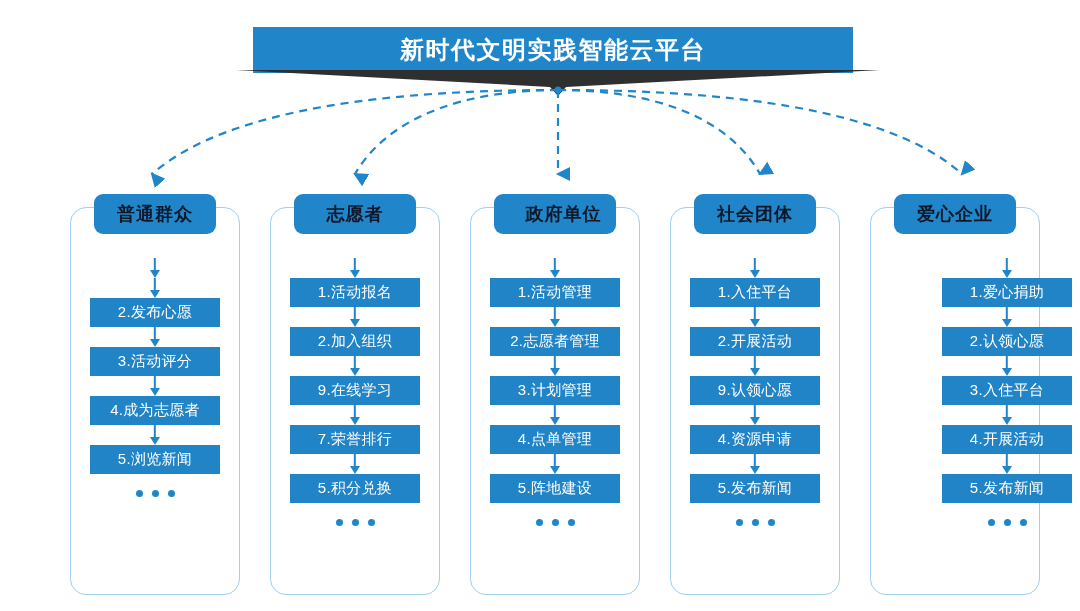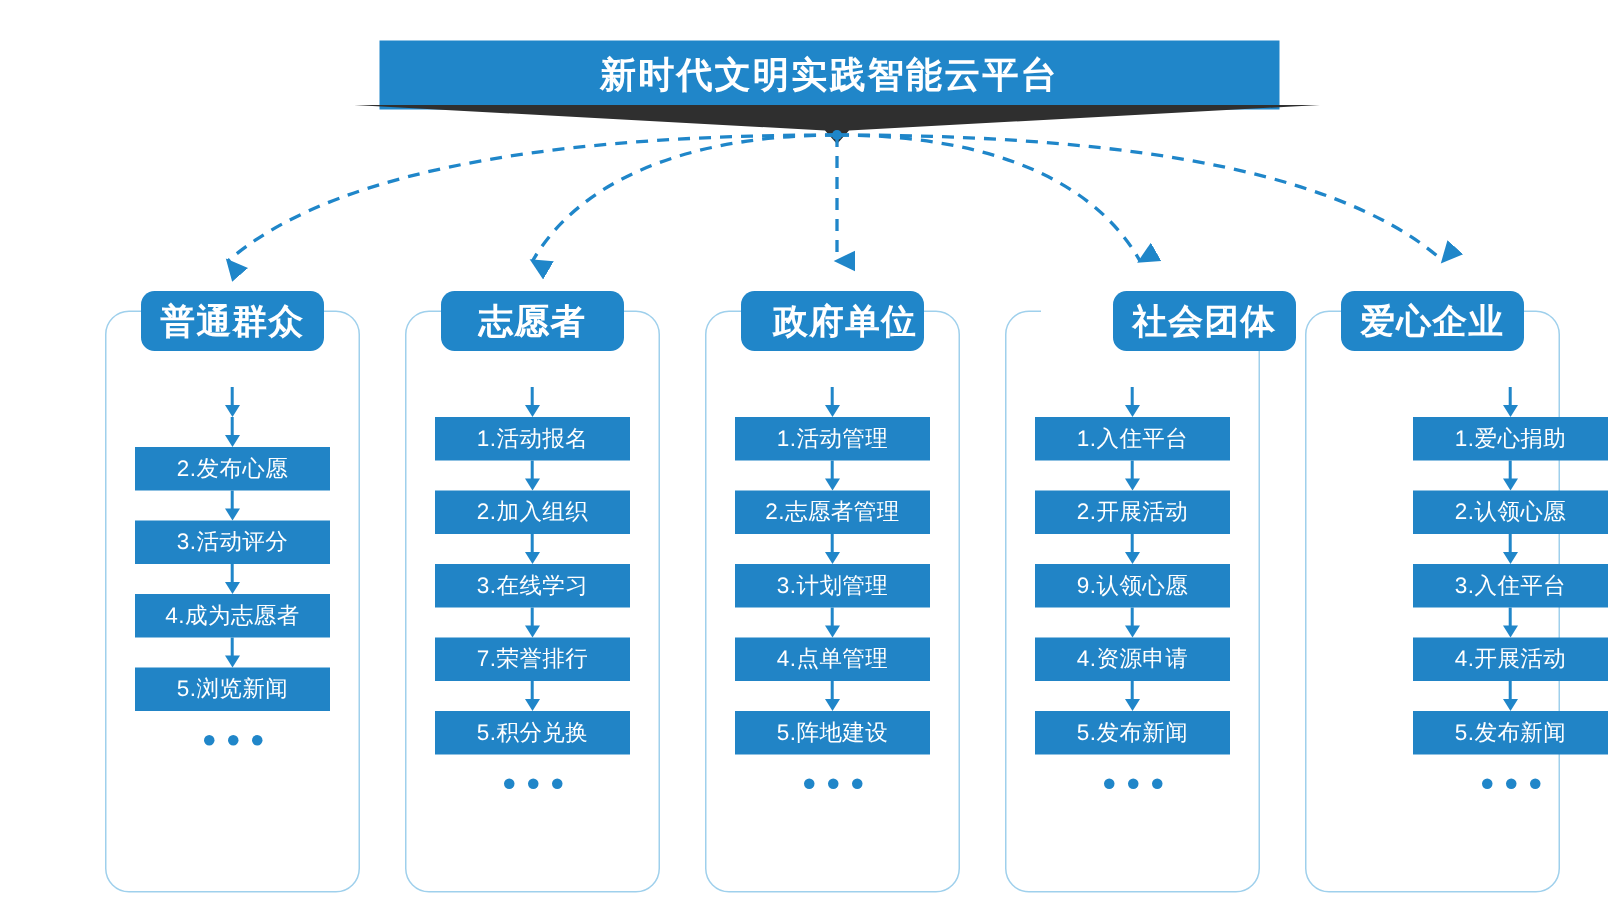--- a/index.html
+++ b/index.html
@@ -94,22 +94,22 @@
     width: 122px;
     height: 40px;
     background: #2086c9;
     border-radius: 9px;
     display: flex;
     align-items: center;
     justify-content: center;
     box-sizing: border-box;
   }
   .col-header-label {
-    color: #ffffff;
-    font-size: 23px;
+    color: #0f172a;
+    font-size: 18px;
     font-weight: bold;
     letter-spacing: 1px;
     white-space: nowrap;
   }
 
   .items {
     position: absolute;
     top: 258px;
     width: 170px;
     display: flex;
@@ -264,21 +264,21 @@
           <span class="head"></span>
         </div>
         <div class="item-box">
           <span class="item-label">2.加入组织</span>
         </div>
         <div class="arrow-down">
           <span class="shaft"></span>
           <span class="head"></span>
         </div>
         <div class="item-box">
-          <span class="item-label">3.在线学习</span>
+          <span class="item-label">9.在线学习</span>
         </div>
         <div class="arrow-down">
           <span class="shaft"></span>
           <span class="head"></span>
         </div>
         <div class="item-box">
           <span class="item-label">7.荣誉排行</span>
         </div>
         <div class="arrow-down">
           <span class="shaft"></span>
@@ -337,21 +337,21 @@
         </div>
         <div class="ellipsis" title="...">
           <i></i>
           <i></i>
           <i></i>
         </div>
       </div>
       <div class="column" style="left: 670px;">
         <div class="col-notch"></div>
       </div>
-      <div class="col-header" style="left: 694px; margin-left: 48px;">
+      <div class="col-header" style="left: 694px;">
         <span class="col-header-label">社会团体</span>
       </div>
       <div class="items" style="left: 670px;">
         <div class="arrow-down">
           <span class="shaft"></span>
           <span class="head"></span>
         </div>
         <div class="item-box">
           <span class="item-label">1.入住平台</span>
         </div>

